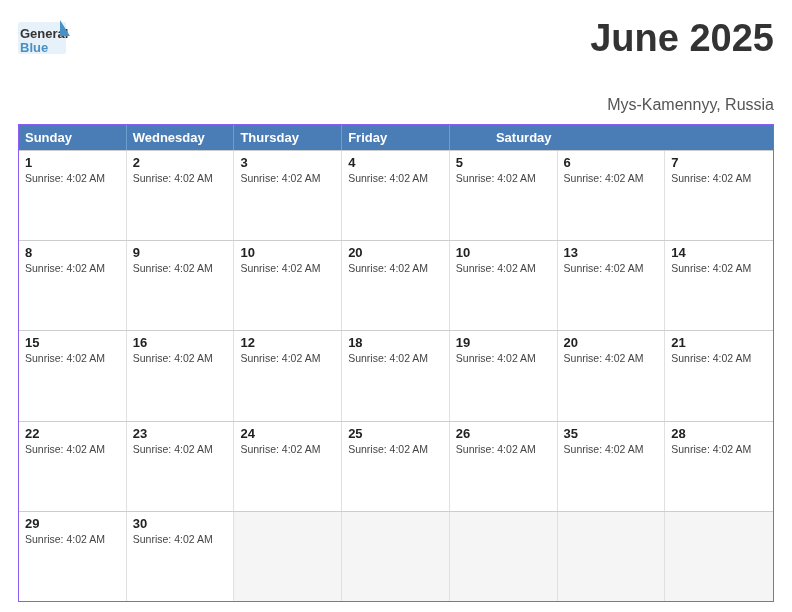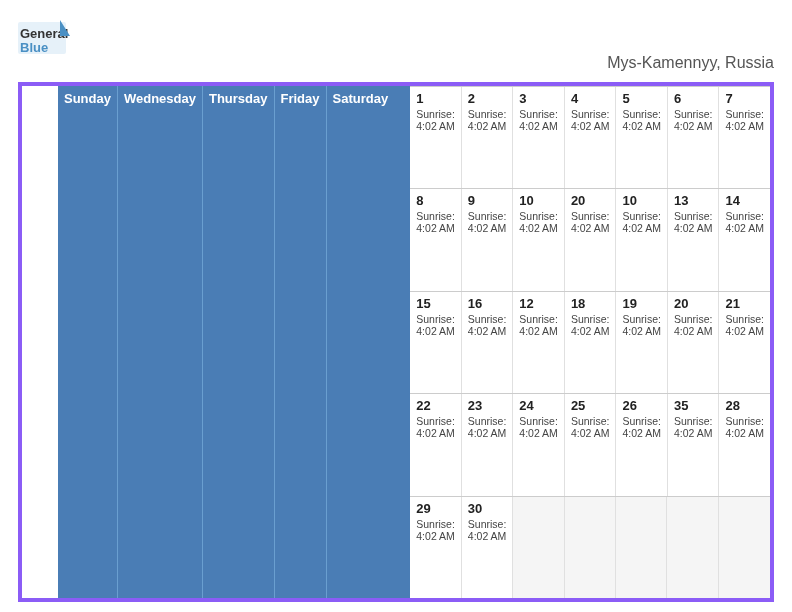--- a/index.html
+++ b/index.html
@@ -39,39 +39,39 @@
     }
     .location-title {
       font-size: 16px;
       color: #555;
       margin-top: 36px;
     }
     
     .calendar {
       flex: 1;
       display: flex;
-      flex-direction: row;
-      border: 4px solid #8b5cf6;
-      padding-left: 36px;
+      flex-direction: column;
+      border: 1px solid #8b5cf6;
     }
     .cal-header-row {
       display: grid;
       grid-template-columns: repeat(7, 1fr);
       background: #4a7db5;
     }
     .cal-header-cell {
       color: #fff;
       font-size: 13px;
       font-weight: bold;
       padding: 5px 6px;
       border-right: 1px solid #6a9fd0;
       text-align: left;
     }
     .cal-header-cell:last-child {
       border-right: none;
+      text-align: right;
     }
     .cal-body {
       flex: 1;
       display: flex;
       flex-direction: column;
     }
     .cal-week {
       flex: 1;
       display: grid;
       grid-template-columns: repeat(7, 1fr);
@@ -117,20 +117,21 @@
             <text x="2" y="20" font-size="13" font-weight="bold" fill="#333" font-family="Arial">General</text>
             <text x="2" y="34" font-size="13" font-weight="bold" fill="#4a90c4" font-family="Arial">Blue</text>
 
             <polygon points="42,2 52,18 42,18" fill="#4a90c4"></polygon>
           </svg>
         </div>
       </div>
     </div>
 
     <div class="title-block">
+      <div class="month-title">June 2025</div>
       <div class="location-title">Mys-Kamennyy, Russia</div>
     </div>
   </div>
 
   <div class="calendar">
 
     <div class="cal-header-row">
     <div class="cal-header-cell">Sunday</div>
         <div class="cal-header-cell">Wednesday</div>
         <div class="cal-header-cell">Thursday</div>

